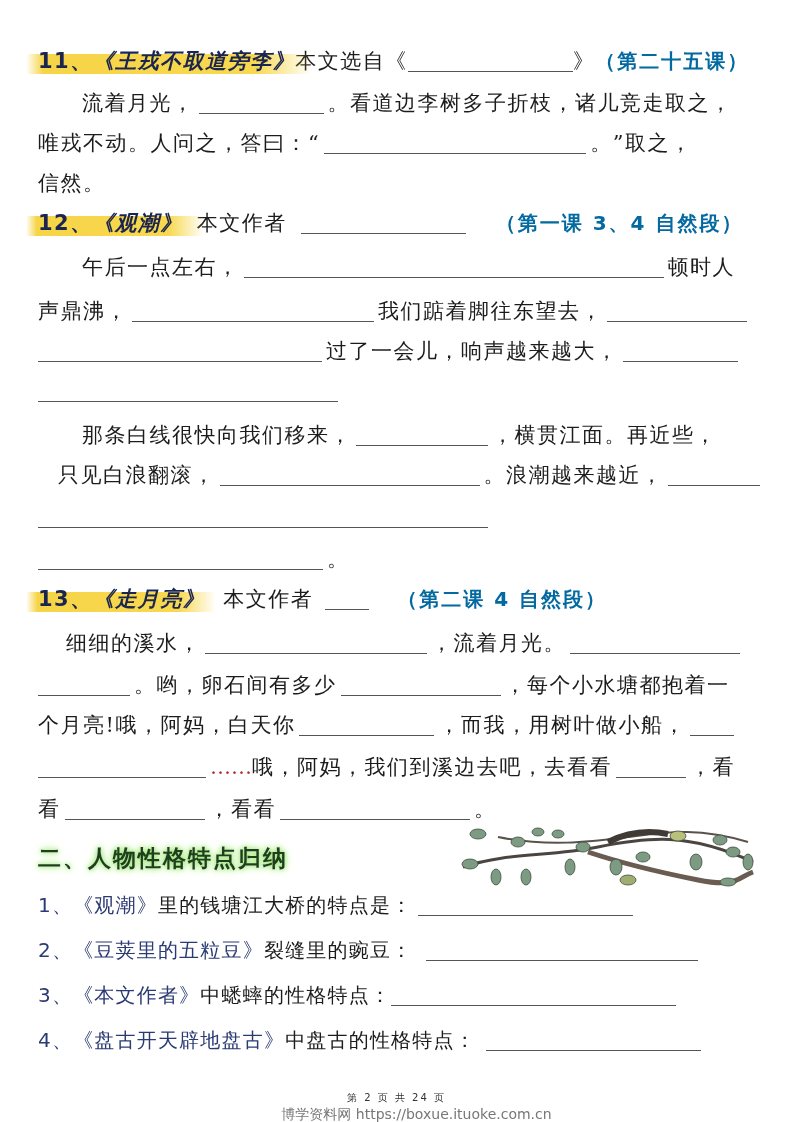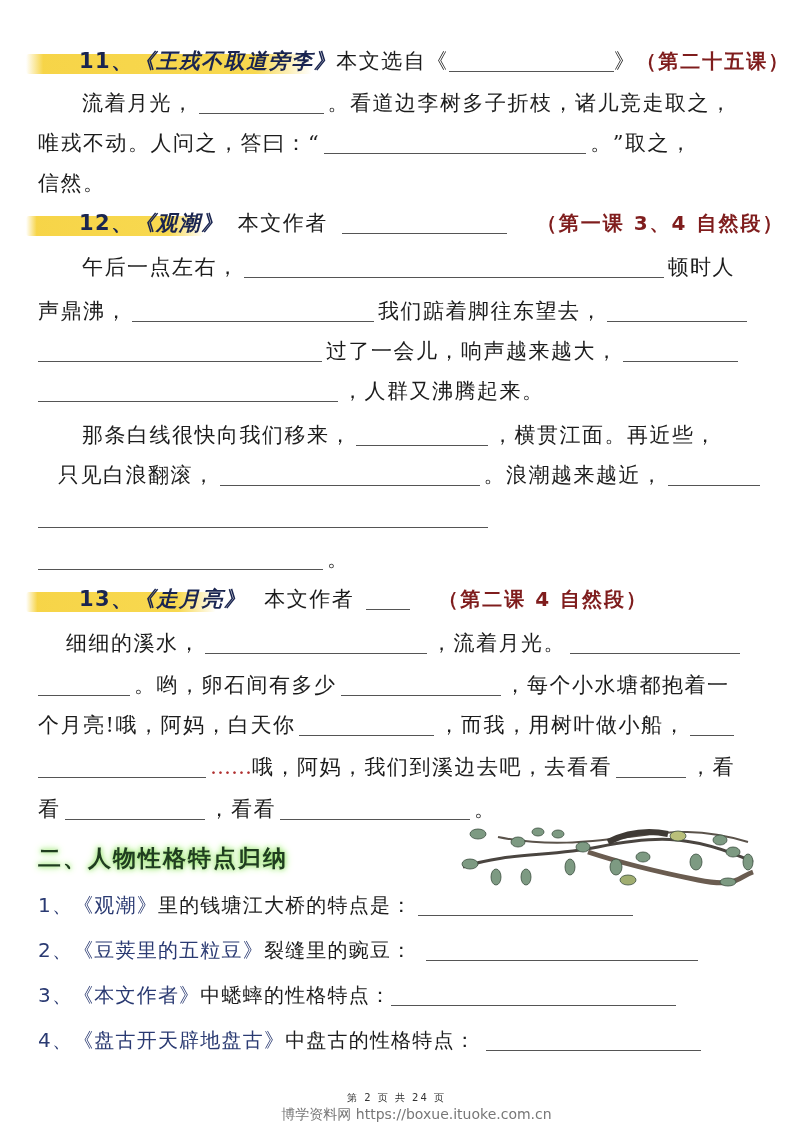--- a/index.html
+++ b/index.html
@@ -21,23 +21,23 @@
   .hl-wrap { position: relative; display: inline-block; }
   .hl {
     position: absolute; left: -12px; top: 8px; height: 20px;
     background: linear-gradient(90deg, rgba(245,205,40,0) 0%, rgba(245,205,40,0.85) 6%, rgba(247,212,60,0.9) 80%, rgba(247,215,70,0) 100%);
     border-radius: 3px; z-index: 0;
   }
   .q-title {
     position: relative; z-index: 1; font-weight: bold; color: #1a2550;
     font-style: italic;
   }
-  .q-num { font-family: "DejaVu Sans", sans-serif; font-weight: bold; color: #1a2550; font-style: normal; margin-left: 41px; }
+  .q-num { font-family: "DejaVu Sans", sans-serif; font-weight: bold; color: #1a2550; font-style: normal; }
   .paren {
-    font-family: "DejaVu Sans", sans-serif; font-weight: bold; color: #7f1d1d;
+    font-family: "DejaVu Sans", sans-serif; font-weight: bold; color: #0369a1;
     letter-spacing: 2px; font-size: 20px;
   }
   .dots { color: #b03030; letter-spacing: 0; }
   .sec-heading {
     position: absolute; left: 38px; top: 843px;
     font-family: "DejaVu Sans", sans-serif; font-size: 23px; font-weight: bold;
     color: #1f3d1f; letter-spacing: 2px;
     text-shadow: 0 0 4px #9ee67a, 0 0 7px #b8f096, 0 0 10px #c9f5aa;
   }
   .item {
@@ -84,21 +84,21 @@
 <div class="line indent" style="top:252px;">
   <span>午后一点左右，</span><span class="blank" style="width:420px;"></span><span>顿时人</span>
 </div>
 <div class="line" style="top:296px;">
   <span>声鼎沸，</span><span class="blank" style="width:242px;"></span><span>我们踮着脚往东望去，</span><span class="blank" style="width:140px;"></span>
 </div>
 <div class="line" style="top:336px;">
   <span class="blank" style="width:284px;margin-left:0;"></span><span>过了一会儿，响声越来越大，</span><span class="blank" style="width:115px;"></span>
 </div>
 <div class="line" style="top:376px;">
-  <span class="blank" style="width:300px;margin-left:0;"></span><span>，人群又沸腾起来。</span>
+  <span class="blank" style="width:300px;margin-left:0;"></span>
 </div>
 <div class="line indent" style="top:420px;">
   <span>那条白线很快向我们移来，</span><span class="blank" style="width:132px;"></span><span>，横贯江面。再近些，</span>
 </div>
 <div class="line" style="top:460px;margin-left:20px;">
   <span>只见白浪翻滚，</span><span class="blank" style="width:260px;"></span><span>。浪潮越来越近，</span><span class="blank" style="width:92px;"></span>
 </div>
 <div class="line" style="top:502px;">
   <span class="blank" style="width:450px;margin-left:0;"></span>
 </div>

